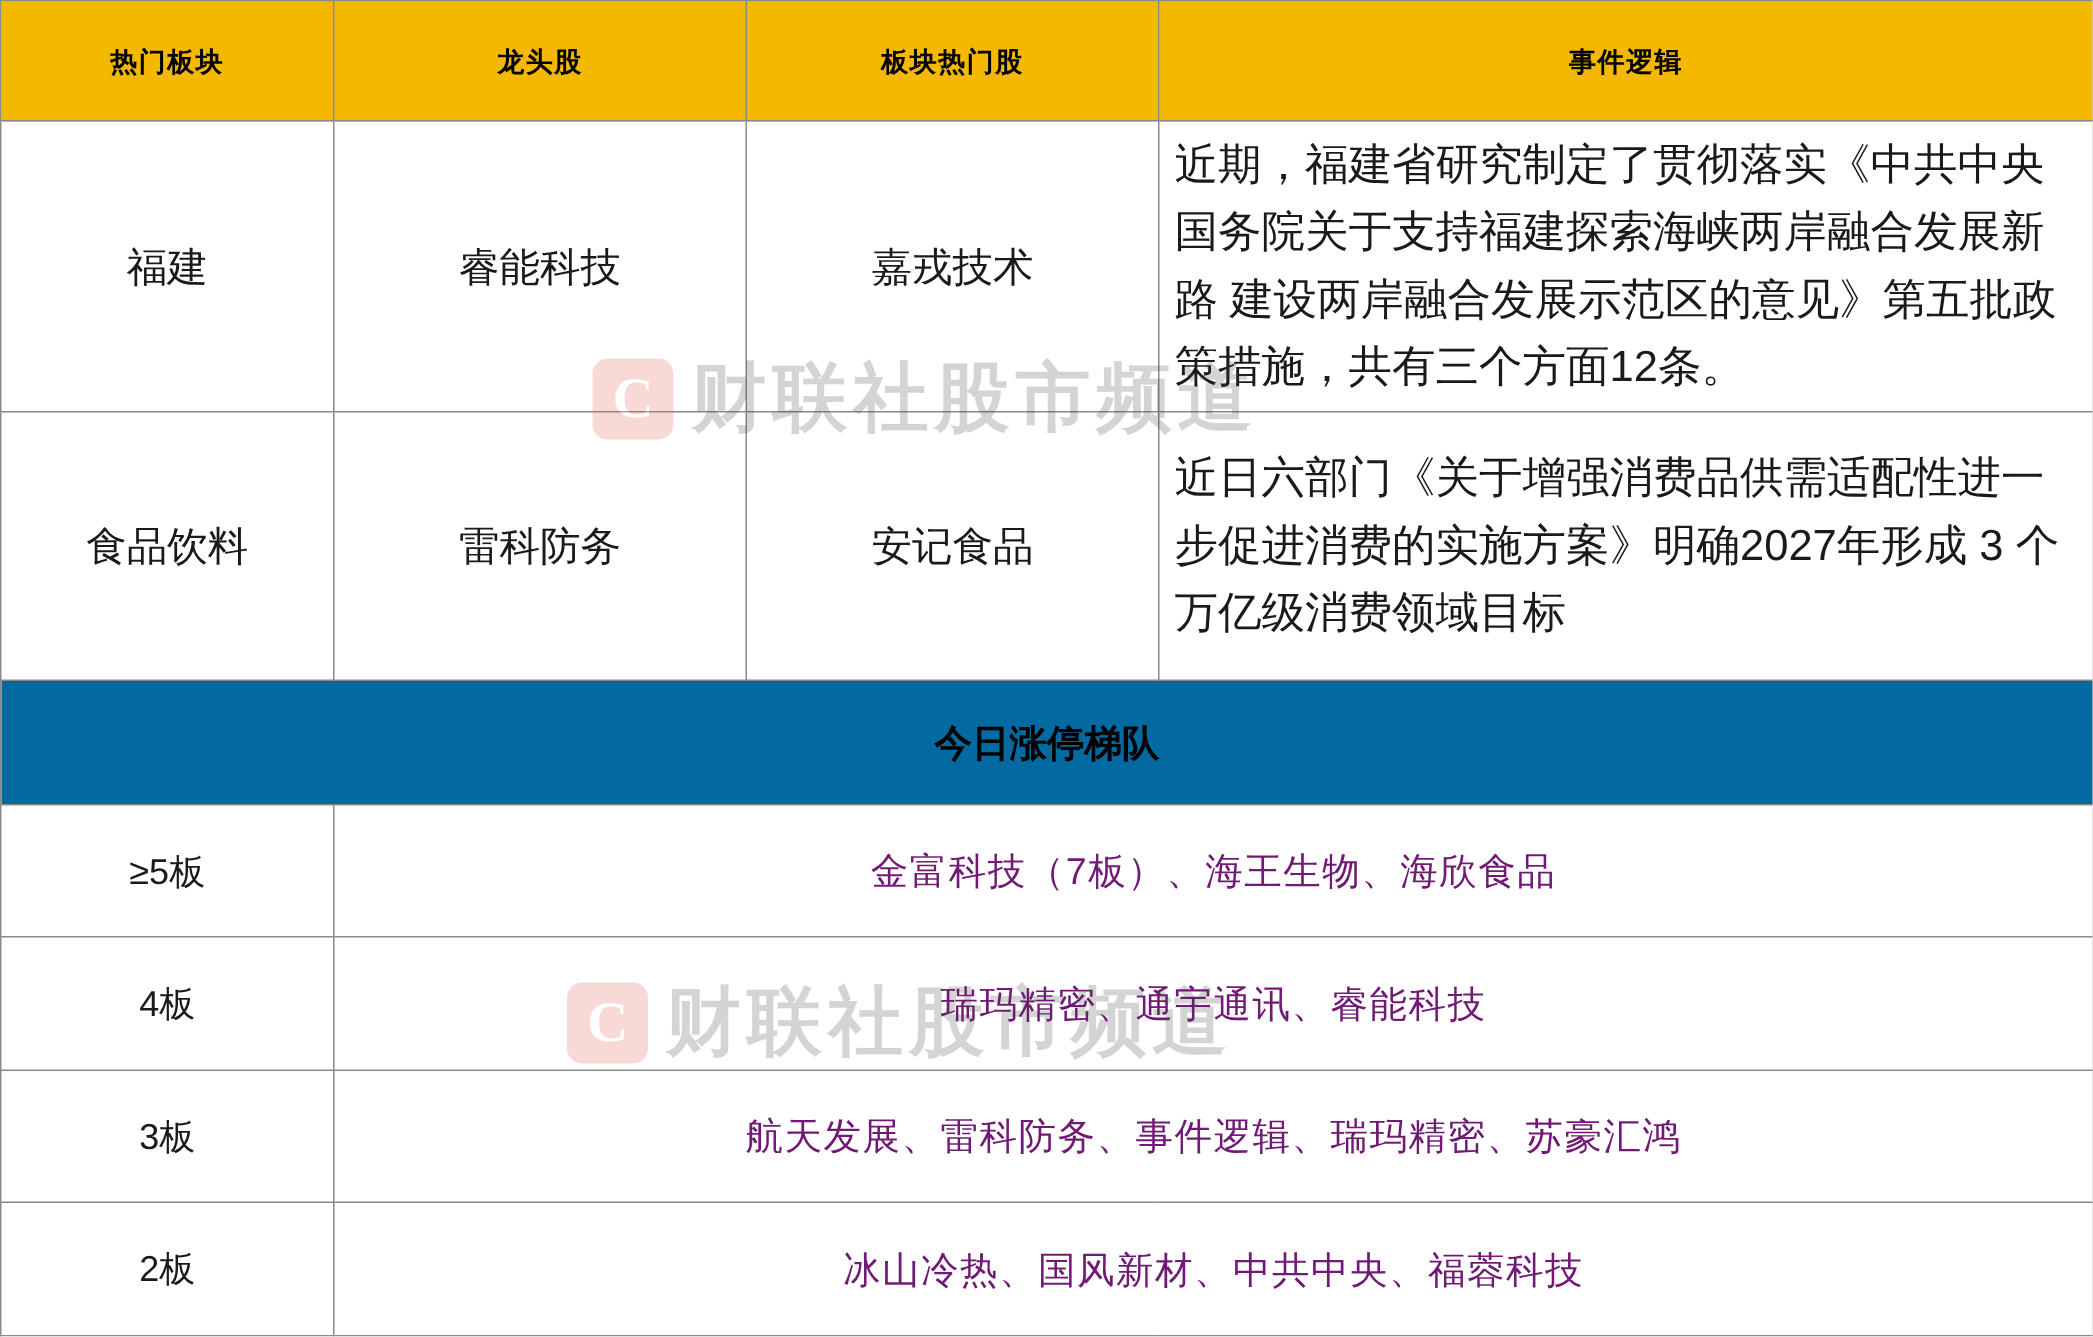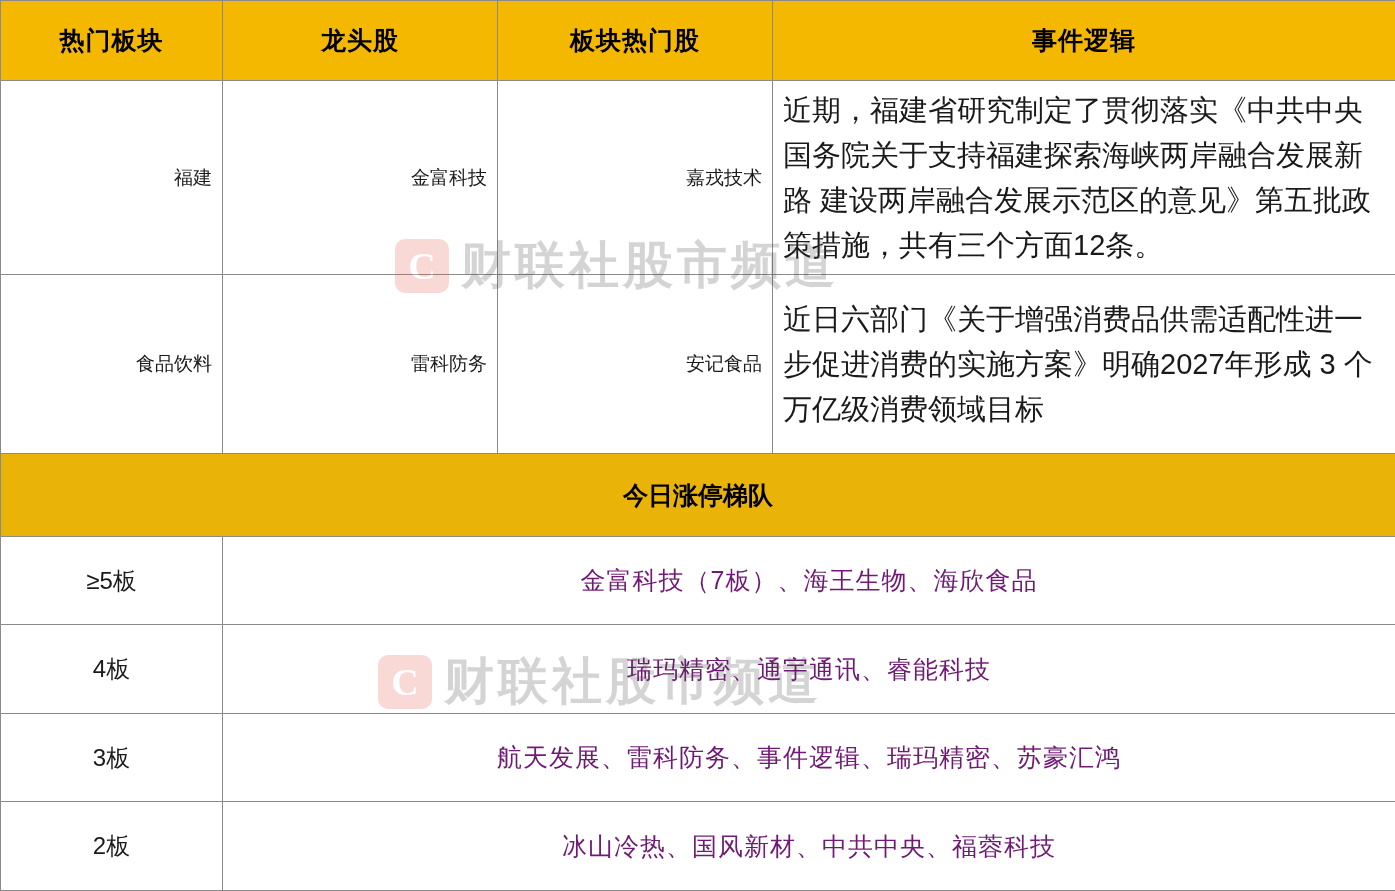--- a/index.html
+++ b/index.html
@@ -30,39 +30,39 @@
   table.main td, table.main th {
     border: 1px solid #8a8a8a;
     padding: 6px 10px;
     vertical-align: middle;
     box-sizing: border-box;
   }
   .head-cell {
     background: #F5B800;
     text-align: center;
     font-weight: bold;
-    font-size: 25px;
+    font-size: 18px;
     letter-spacing: 1px;
     color: #000;
     height: 80px;
   }
   .sector-cell, .leader-cell, .hot-cell {
-    text-align: right;
-    font-size: 19px;
+    text-align: center;
+    font-size: 27px;
     color: #1a1a1a;
   }
   .logic-cell {
     text-align: left;
     font-size: 29px;
     line-height: 1.55;
     color: #1a1a1a;
     padding: 14px 16px;
   }
   .band-cell {
-    background: #eab308;
+    background: #0369a1;
     text-align: center;
     font-weight: bold;
     font-size: 25px;
     height: 82px;
     color: #000;
   }
   .tier-label {
     text-align: center;
     font-size: 24px;
     color: #1a1a1a;
@@ -132,21 +132,21 @@
     <tbody>
       <tr>
         <th class="head-cell">热门板块</th>
         <th class="head-cell">龙头股</th>
         <th class="head-cell">板块热门股</th>
         <th class="head-cell">事件逻辑</th>
       </tr>
 
       <tr style="height:190px;">
         <td class="sector-cell">福建</td>
-        <td class="leader-cell">金富科技</td>
+        <td class="leader-cell">睿能科技</td>
         <td class="hot-cell">嘉戎技术</td>
         <td class="logic-cell">近期，福建省研究制定了贯彻落实《中共中央 国务院关于支持福建探索海峡两岸融合发展新路 建设两岸融合发展示范区的意见》第五批政策措施，共有三个方面12条。</td>
       </tr>
 
       <tr style="height:178px;">
         <td class="sector-cell">食品饮料</td>
         <td class="leader-cell">雷科防务</td>
         <td class="hot-cell">安记食品</td>
         <td class="logic-cell">近日六部门《关于增强消费品供需适配性进一步促进消费的实施方案》明确2027年形成 3 个万亿级消费领域目标</td>
       </tr>

